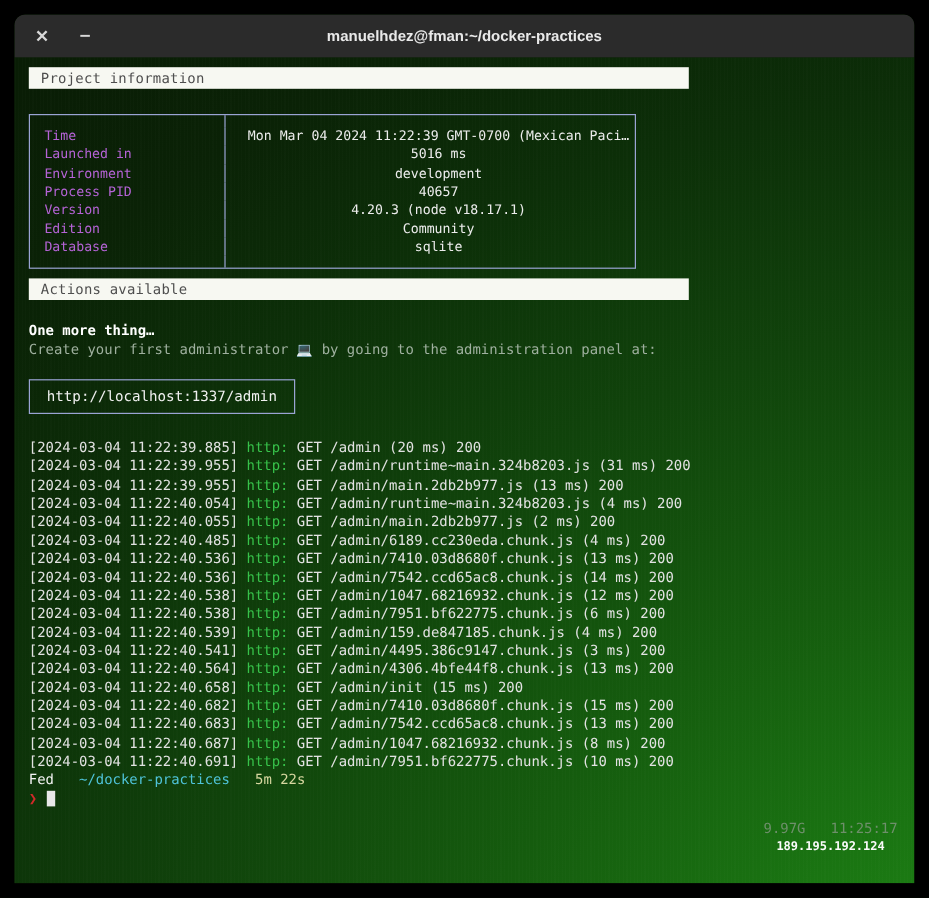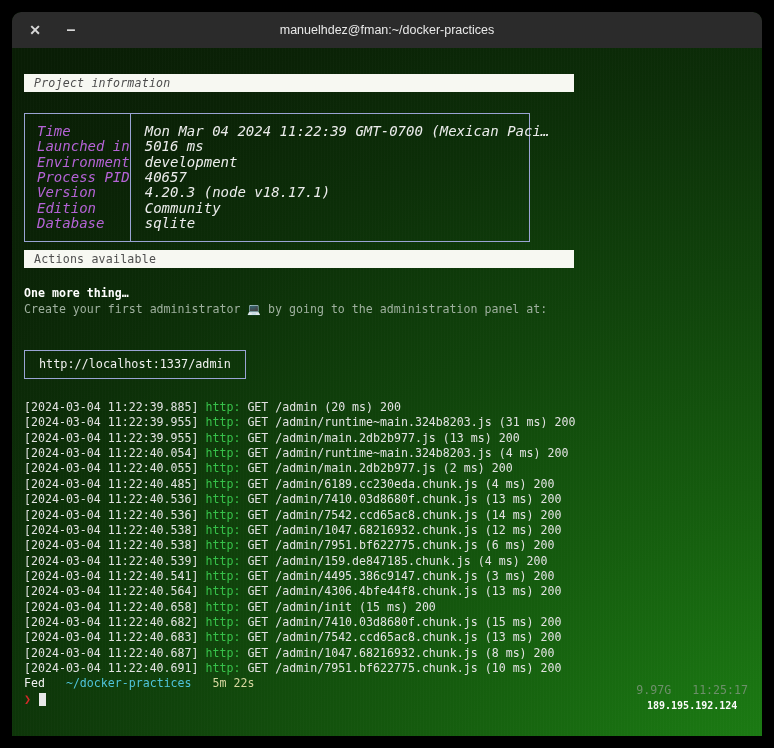--- a/index.html
+++ b/index.html
@@ -48,21 +48,21 @@
   }
   #btn-close { margin-left: 8px; }
   #btn-min { margin-left: 6px; font-size: 16px; }
   #win-title {
     position: absolute;
     left: 0; right: 0;
     text-align: center;
     color: #e9e9e9;
     font-family: "Liberation Sans", sans-serif;
     font-size: 12.5px;
-    font-weight: normal;
+    font-weight: bold;
     pointer-events: none;
   }
 
   
   #term {
     position: relative;
     height: 688px;
     background:
       radial-gradient(ellipse 1250px 1050px at 112% 118%,
         #1f8a16 0%,
@@ -99,72 +99,72 @@
     background: #f7f8f2;
     color: #4e4e4e;
     height: 18px;
     line-height: 18px;
     padding-left: 10px;
     box-sizing: border-box;
     width: 550px;
     font-size: 11.6px;
     letter-spacing: 0.2px;
   }
-  #bar-project { margin-top: 20px; font-style: italic; }
+  #bar-project { margin-top: 2px; }
   #bar-actions { margin-top: 8px; }
 
   
   #info-box {
     margin-top: 21px;
     width: 506px;
     border: 1px solid #9aa4d4;
     box-sizing: border-box;
   }
   #info-table {
     border-collapse: collapse;
     width: 100%;
   }
   #info-table td {
     padding: 0 0 0 12px;
     height: 15.2px;
     vertical-align: middle;
     white-space: nowrap;
-    font-size: 14px;
-    font-style: italic;
+    font-size: 11px;
   }
   #info-table td.k {
     color: #b563d6;
     width: 150px;
     border-right: 1px solid #9aa4d4;
   }
   #info-table td.v {
     color: #ececec;
     padding-left: 14px;
     overflow: hidden;
+    text-align: center;
   }
   #info-table tr.pad-top td { height: 10px; }
   #info-table tr.pad-bot td { height: 10px; }
 
   
   #one-more {
     margin-top: 18px;
     color: #ffffff;
     font-weight: bold;
   }
   #create-admin {
     color: #9fb09f;
     margin-top: 0px;
   }
   #create-admin .emoji {
     font-family: "DejaVu Sans", sans-serif;
     font-size: 11px;
   }
 
   #url-box {
-    margin-top: 33px;
+    margin-top: 17px;
     display: inline-block;
     border: 1px solid #9aa4d4;
     padding: 6px 14px 7px 14px;
     color: #f0f0f0;
     font-size: 11.8px;
     line-height: 14px;
   }
 
   
   #logs { margin-top: 21px; }

